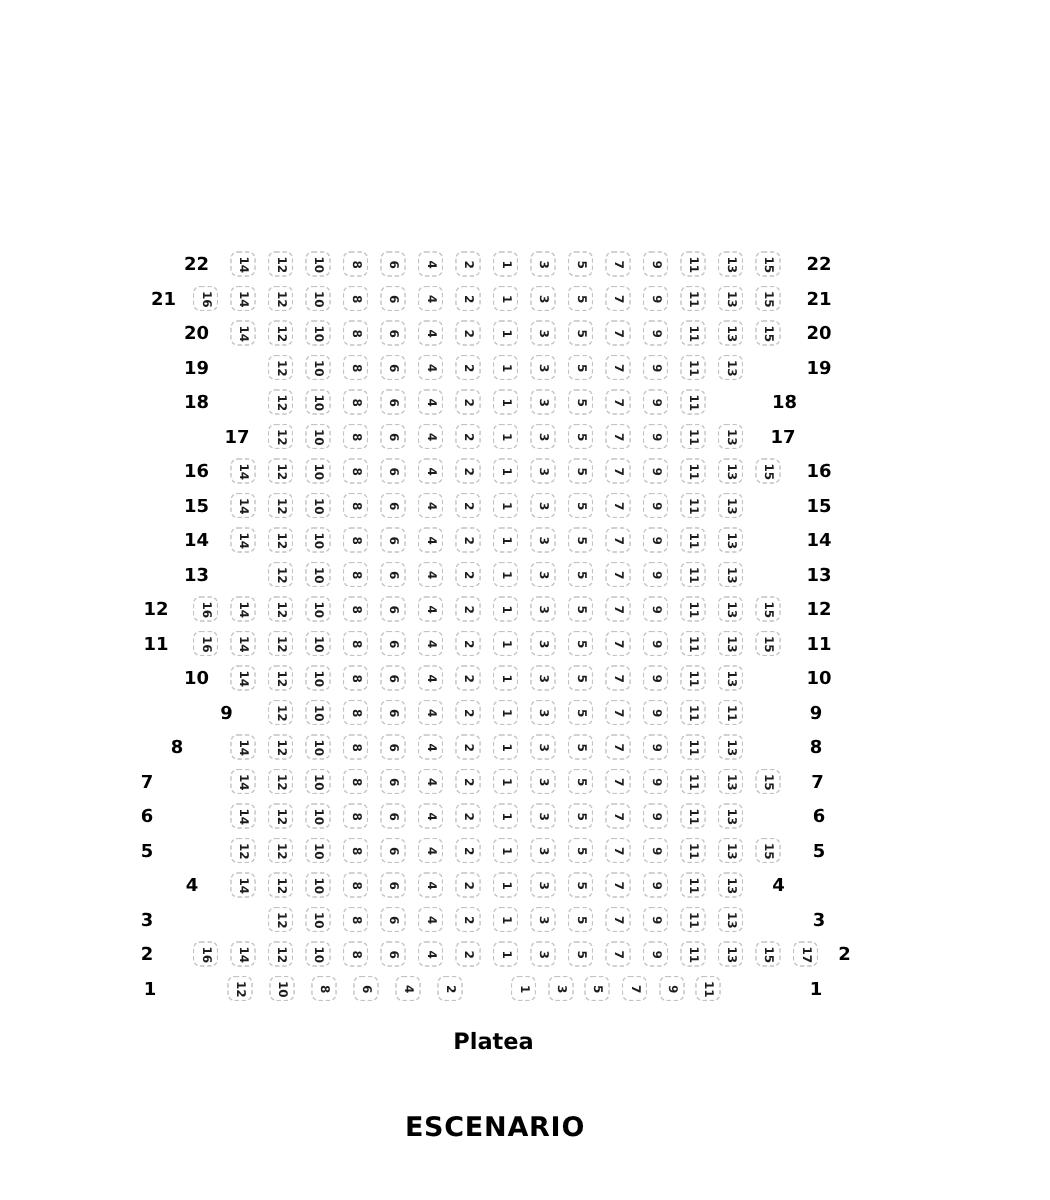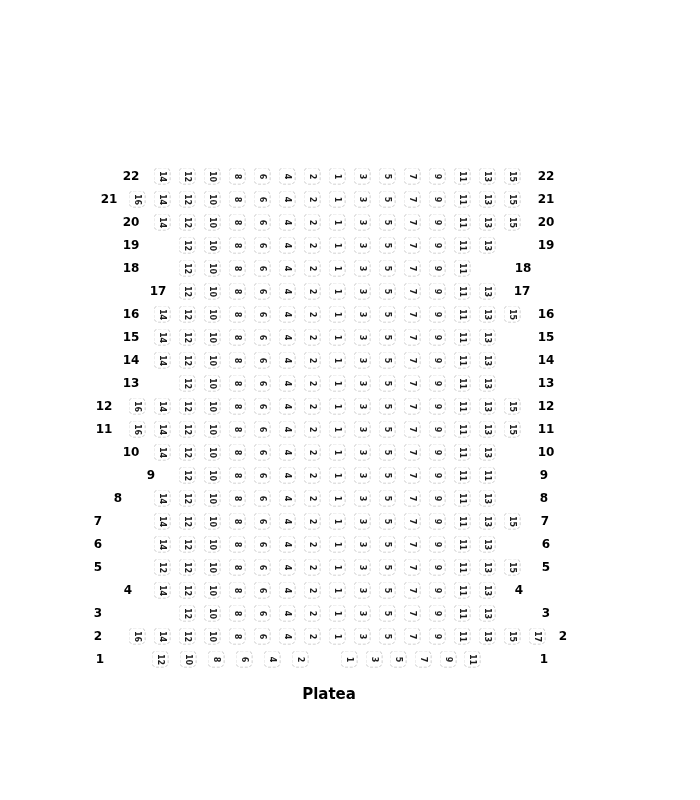--- a/index.html
+++ b/index.html
@@ -1042,13 +1042,14 @@
         <span class="seat-num">7</span>
       </div>
       <div class="seat" style="left: 448px; top: 659px;">
         <span class="seat-num">9</span>
       </div>
       <div class="seat" style="left: 472px; top: 659px;">
         <span class="seat-num">11</span>
       </div>
     </div>
   <div class="section-label" style="left: 329px; top: 694px;">Platea</div>
+  <div class="stage-label" style="left: 330px; top: 752px;">ESCENARIO</div>
 </div>
 
 </body></html>

